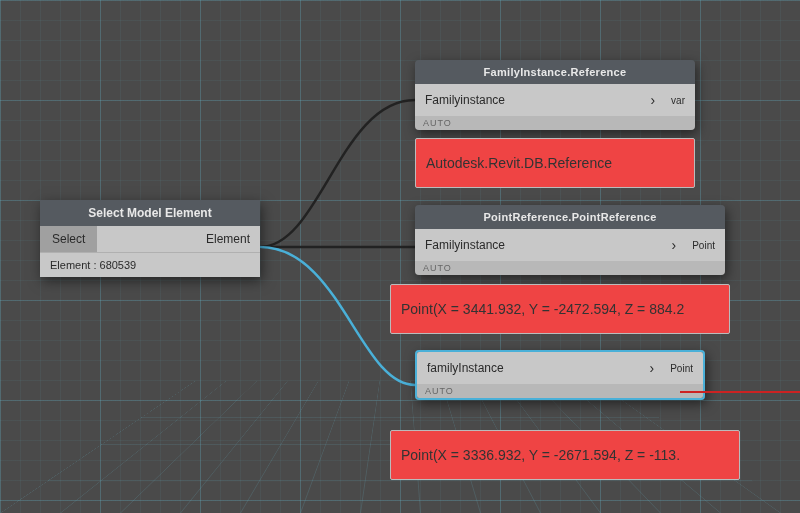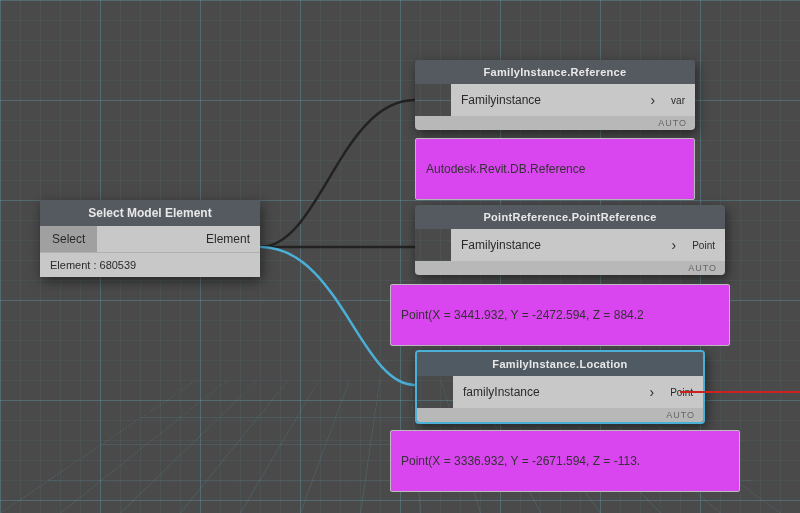--- a/index.html
+++ b/index.html
@@ -59,21 +59,20 @@
       text-align: center;
       letter-spacing: 0.3px;
     }
 
     .node-body {
       background-color: #c8c8c8;
       display: flex;
       align-items: center;
       padding: 0;
       min-height: 32px;
-      margin-left: 36px;
     }
 
     .node-port-label {
       color: #2a2a2a;
       font-size: 12px;
       padding: 6px 10px;
       flex: 1;
     }
 
     .node-arrow {
@@ -83,34 +82,33 @@
     }
 
     .node-output-label {
       color: #2a2a2a;
       font-size: 10px;
       padding: 6px 10px;
     }
 
     .node-footer {
       background-color: #b8b8b8;
-      text-align: right;
       padding: 2px 8px;
       font-size: 9px;
       color: #666;
       letter-spacing: 1px;
     }
 
     .node-output-box {
       position: absolute;
-      background-color: #d946ef;
+      background-color: #ef4444;
       border: 1px solid #bbb;
       border-radius: 2px;
-      padding: 23px 10px;
-      font-size: 12px;
+      padding: 16px 10px;
+      font-size: 14px;
       color: #333;
       white-space: nowrap;
     }
 
     
     .select-node {
       position: absolute;
       left: 40px;
       top: 200px;
       width: 220px;
@@ -225,21 +223,20 @@
     <span class="node-output-label">Point</span>
   </div>
   <div class="node-footer">AUTO</div>
 </div>
 
 <div class="node-output-box" style="left:390px; top:284px; width:340px;">
   <span>Point(X = 3441.932, Y = -2472.594, Z = 884.2</span>
 </div>
 
 <div class="node" style="left:415px; top:350px; width:290px; border: 2px solid #4ab0d8;">
-  <div class="node-header" style="background-color: #505a62;">FamilyInstance.Location</div>
   <div class="node-body">
     <span class="node-port-label">familyInstance</span>
     <span class="node-arrow">›</span>
     <span class="node-output-label">Point</span>
   </div>
   <div class="node-footer">AUTO</div>
 </div>
 
 <div class="node-output-box" style="left:390px; top:430px; width:350px;">
   <span>Point(X = 3336.932, Y = -2671.594, Z = -113.</span>

